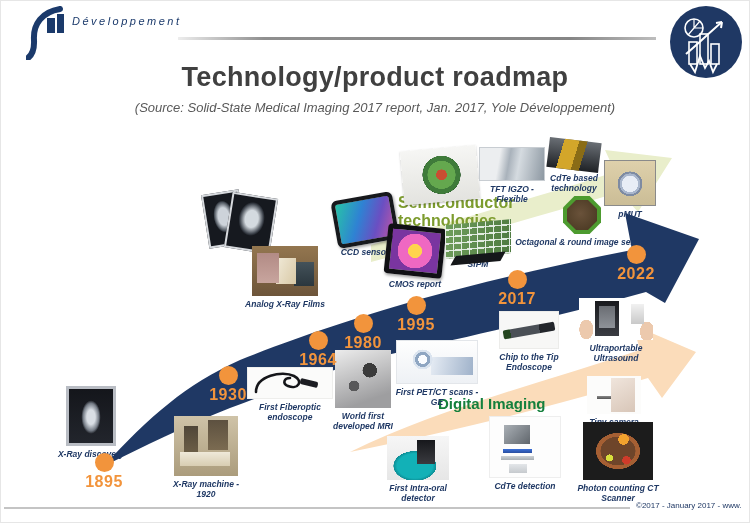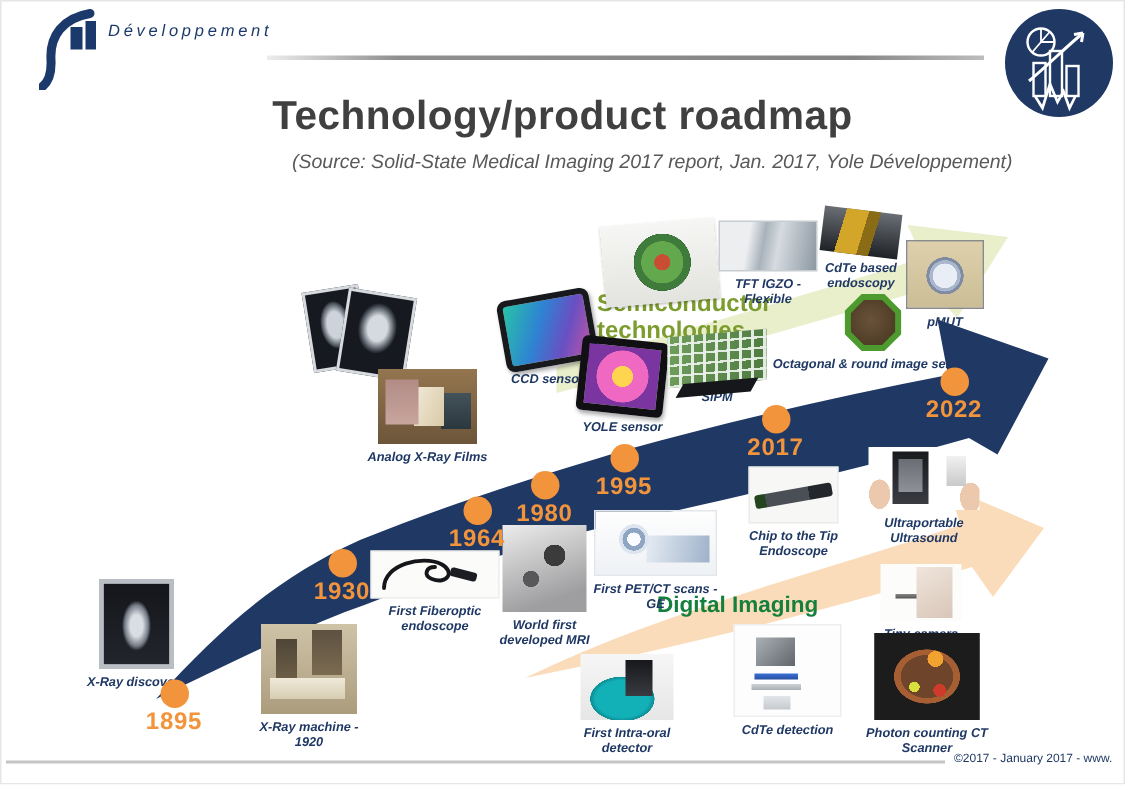--- a/index.html
+++ b/index.html
@@ -11,21 +11,21 @@
   #logo{position:absolute;left:26px;top:6px;display:flex;align-items:flex-start;}
   #logo .mark{width:38px;height:54px;}
   #logo .words{margin-left:2px;margin-top:8px;color:#1b3a6b;}
   #logo .name{font-size:25px;font-weight:800;letter-spacing:8px;line-height:1;}
   #logo .sub{font-size:11px;font-style:italic;letter-spacing:2.5px;margin-top:1px;margin-left:6px;}
   #topline{position:absolute;left:178px;top:37px;width:478px;height:3px;
     background:linear-gradient(90deg,#ededed,#8f8f8f 18%,#858585 82%,#bdbdbd);}
   #corner-icon{position:absolute;right:6px;top:2px;width:80px;height:80px;}
   #title{position:absolute;left:95px;top:62px;width:560px;text-align:center;
     font-size:27px;font-weight:800;color:#404040;letter-spacing:.3px;}
-  #subtitle{position:absolute;left:75px;top:100px;width:600px;text-align:right;
+  #subtitle{position:absolute;left:75px;top:100px;width:600px;text-align:center;
     font-size:13px;font-style:italic;color:#595959;}
   
   #arrows{position:absolute;left:0;top:0;width:750px;height:523px;}
   
   #semi-label{position:absolute;left:398px;top:194px;font-size:16px;font-weight:600;
     color:#7d9c2e;line-height:1.15;white-space:pre-line;}
   #digital-label{position:absolute;left:438px;top:395px;font-size:15px;font-weight:600;color:#15803d;}
   
   .milestone{position:absolute;width:52px;display:flex;flex-direction:column;align-items:center;z-index:6;}
   .milestone .dot{width:19px;height:19px;border-radius:50%;background:#f2943c;}
@@ -165,21 +165,21 @@
     <path fill="#fbdcba" d="M350 452 C440 408 545 382 640 350 L633 325 L696 352 L662 398 L648 378 C560 404 470 428 350 452 Z"></path>
     <path fill="#1f3864" d="M104 466 C150 416 185 385 240 360 C300 336 350 320 417 300 C490 280 560 264 632 250
          L625 213 L699 239 L665 303 L646 292
          C560 316 470 336 400 352 C330 368 280 390 230 408 C185 426 145 446 104 466 Z"></path>
   </svg>
 
   <div id="semi-label">Semiconductor
 technologies</div>
   <div id="digital-label">Digital Imaging</div>
 
-  <div class="milestone" style="left:90px;top:453px">
+  <div class="milestone" style="left:78px;top:453px">
     <span class="dot"></span>
     <span class="yr">1895</span>
   </div>
   <div class="milestone" style="left:202px;top:366px">
     <span class="dot"></span>
     <span class="yr">1930</span>
   </div>
   <div class="milestone" style="left:292px;top:331px">
     <span class="dot"></span>
     <span class="yr">1964</span>
@@ -208,33 +208,33 @@
   <div class="item" style="left:243px;top:246px;width:84px">
     <div class="thumb t-analog"></div>
     <div class="lbl">Analog X-Ray Films</div>
   </div>
   <div class="item" style="left:334px;top:196px;width:62px">
     <div class="thumb t-ccd"></div>
     <div class="lbl">CCD sensor</div>
   </div>
   <div class="item" style="left:386px;top:226px;width:58px">
     <div class="thumb t-cmos"></div>
-    <div class="lbl">YOLE sensor</div>
+    <div class="lbl">CMOS report</div>
   </div>
   <div class="item" style="left:442px;top:222px;width:72px">
     <div class="thumb t-sipm"></div>
     <div class="lbl">SiPM</div>
   </div>
   <div class="item" style="left:476px;top:147px;width:72px">
     <div class="thumb t-tft"></div>
     <div class="lbl">TFT IGZO - Flexible</div>
   </div>
   <div class="item" style="left:534px;top:140px;width:80px">
     <div class="thumb t-cdtetech"></div>
-    <div class="lbl">CdTe based endoscopy</div>
+    <div class="lbl">CdTe based technology</div>
   </div>
   <div class="item" style="left:602px;top:160px;width:56px">
     <div class="thumb t-pmut"></div>
     <div class="lbl">pMUT</div>
   </div>
   <div class="item" style="left:512px;top:196px;width:140px">
     <div class="thumb t-oct"></div>
     <div class="lbl">Octagonal &amp; round image sensor</div>
   </div>
   <div class="item" style="left:52px;top:386px;width:78px">

